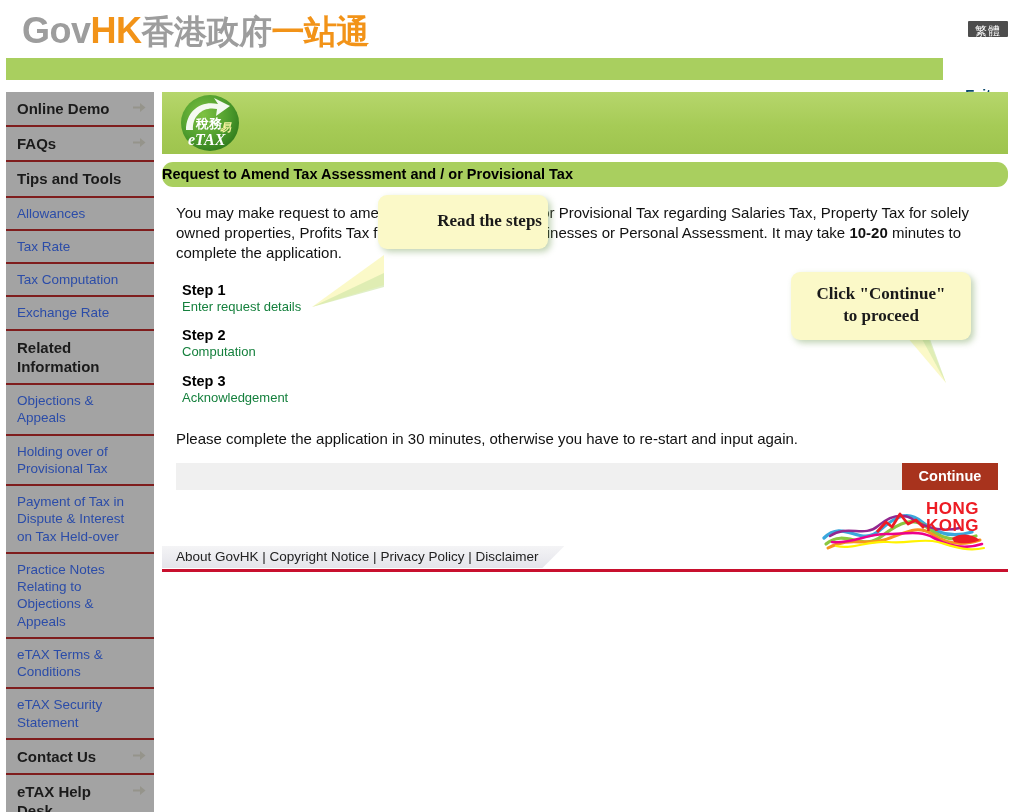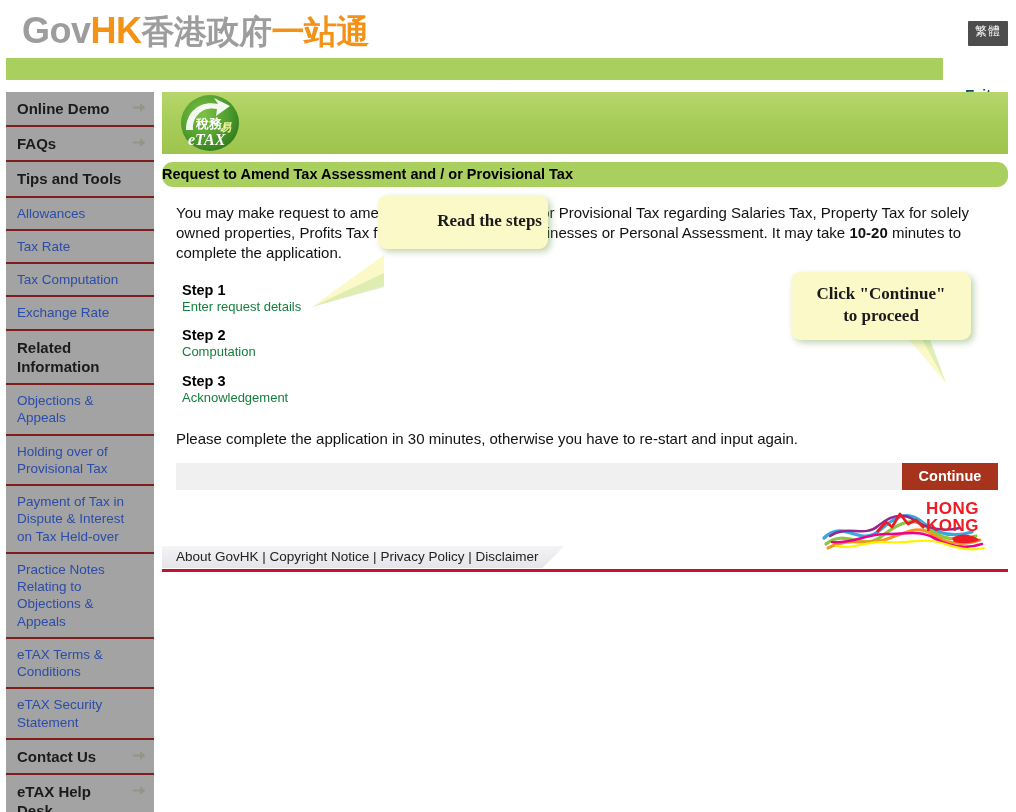--- a/index.html
+++ b/index.html
@@ -29,21 +29,21 @@
   #govhk-logo .cn-gray { color: #9d9d9d; font-size: 33px; }
   #govhk-logo .cn-orange { color: #f29318; font-size: 33px; }
 
   #lang-toggle {
     position: absolute;
     right: 8px; top: 21px;
     background: #4d4d4d;
     color: #ffffff;
     font-size: 12px;
     line-height: 1;
-    padding: 4px 7px 9px 7px;
+    padding: 4px 7px 0 7px;
     border-radius: 1px;
     cursor: pointer;
     letter-spacing: 1px;
   }
 
   
   #navbar {
     position: relative;
     height: 22px;
     margin: 0 6px 0 6px;

